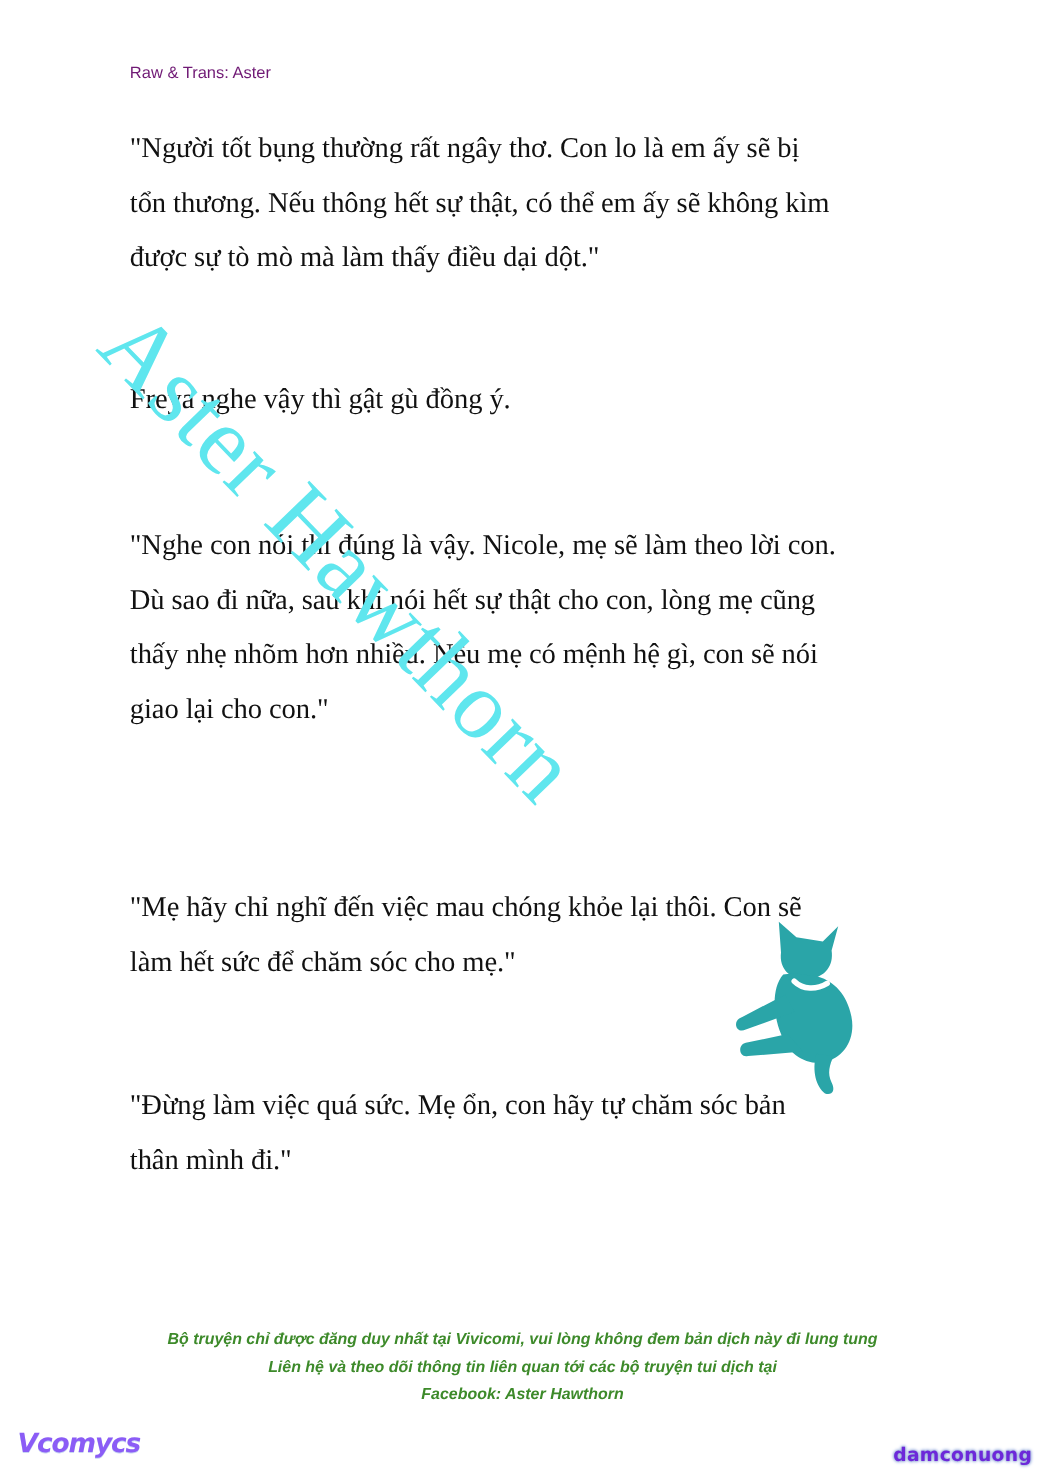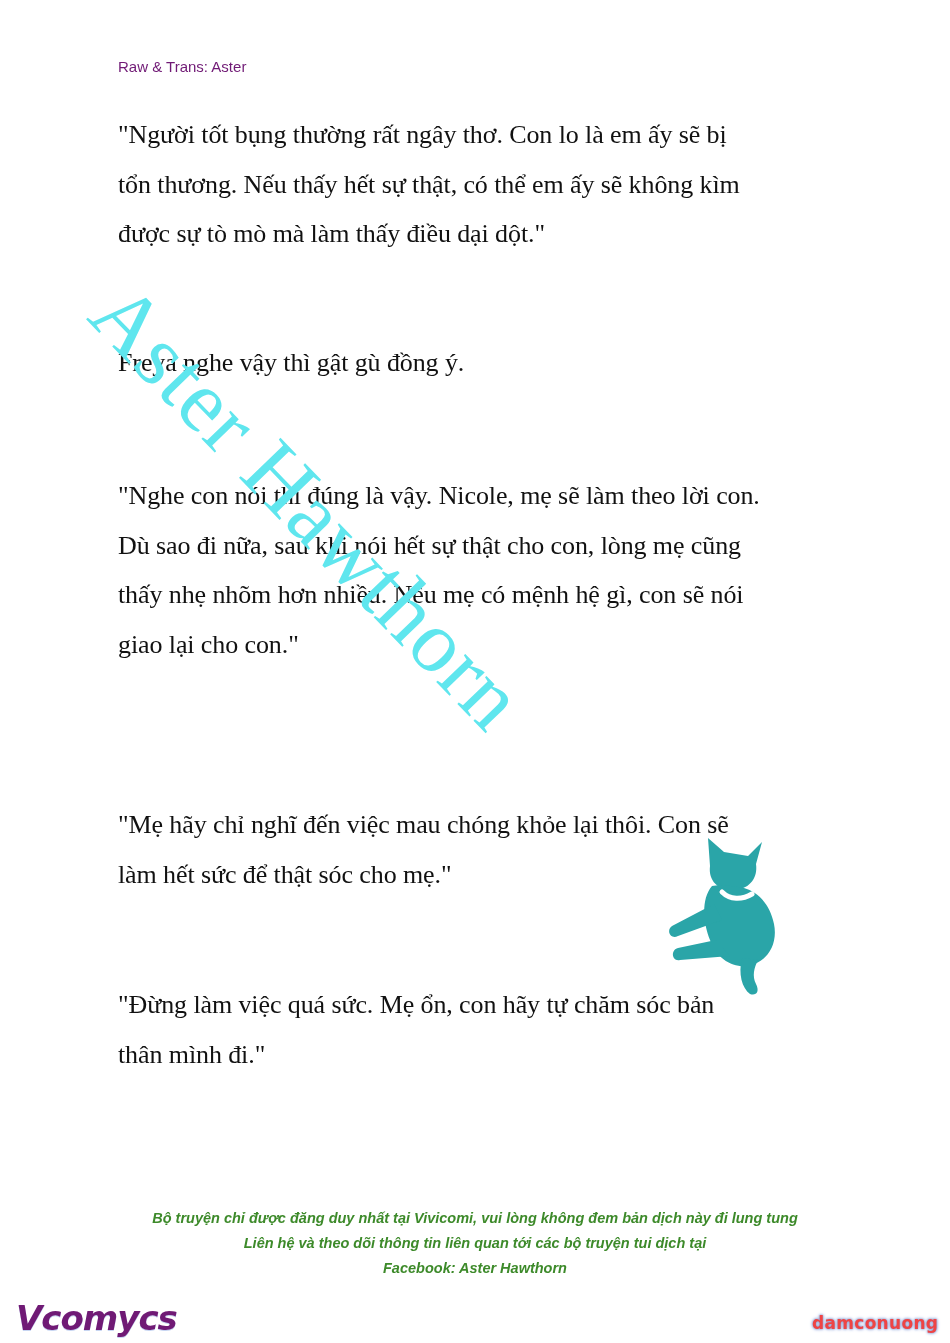--- a/index.html
+++ b/index.html
@@ -27,55 +27,55 @@
   }
   .cat { position:absolute; left:650px; top:808px; width:140px; height:190px; }
   .footer {
     position:absolute; left:0; width:950px; text-align:center;
     font-family:"Liberation Sans", sans-serif; font-style:italic; font-weight:bold;
     font-size:14.5px; color:#3d8a2a;
   }
   .logo-left {
     position:absolute; left:16px; top:1298px;
     font-family:"DejaVu Sans", sans-serif; font-style:italic; font-weight:bold;
-    font-size:34px; color:#701a75; letter-spacing:-1px;
+    font-size:24px; color:#8b5cf6; letter-spacing:-1px;
     text-shadow:0 1px 0 #c8d6f2;
   }
   .logo-right {
     position:absolute; left:812px; top:1313px;
     font-family:"DejaVu Sans", sans-serif; font-size:17px; font-weight:bold;
-    color:#ef4444; letter-spacing:0.3px;
+    color:#6d28d9; letter-spacing:0.3px;
     text-shadow:0 0 2px #8ea4d6, 0 0 3px #8ea4d6, 0 0 4px #b9c7ea;
   }
 </style>
 </head>
 <body>
 
 <div class="credit">Raw &amp; Trans: Aster</div>
 
 <div class="para" style="top:110px;">
   <span class="line">"Người tốt bụng thường rất ngây thơ. Con lo là em ấy sẽ bị</span>
-  <span class="line">tổn thương. Nếu thấy hết sự thật, có thể em ấy sẽ không kìm</span>
+  <span class="line">tổn thương. Nếu thông hết sự thật, có thể em ấy sẽ không kìm</span>
   <span class="line">được sự tò mò mà làm thấy điều dại dột."</span>
 </div>
 
 <div class="para" style="top:338px;">
   <span class="line">Freya nghe vậy thì gật gù đồng ý.</span>
 </div>
 
 <div class="para" style="top:471px;">
   <span class="line">"Nghe con nói thì đúng là vậy. Nicole, mẹ sẽ làm theo lời con.</span>
   <span class="line">Dù sao đi nữa, sau khi nói hết sự thật cho con, lòng mẹ cũng</span>
   <span class="line">thấy nhẹ nhõm hơn nhiều. Nếu mẹ có mệnh hệ gì, con sẽ nói</span>
   <span class="line">giao lại cho con."</span>
 </div>
 
 <div class="para" style="top:800px;">
   <span class="line">"Mẹ hãy chỉ nghĩ đến việc mau chóng khỏe lại thôi. Con sẽ</span>
-  <span class="line">làm hết sức để thật sóc cho mẹ."</span>
+  <span class="line">làm hết sức để chăm sóc cho mẹ."</span>
 </div>
 
 <div class="para" style="top:980px;">
   <span class="line">"Đừng làm việc quá sức. Mẹ ổn, con hãy tự chăm sóc bản</span>
   <span class="line">thân mình đi."</span>
 </div>
 
 <div class="watermark">
   <div class="wm-text">Aster Hawthorn</div>
   <svg class="cat" viewBox="0 0 140 190">

